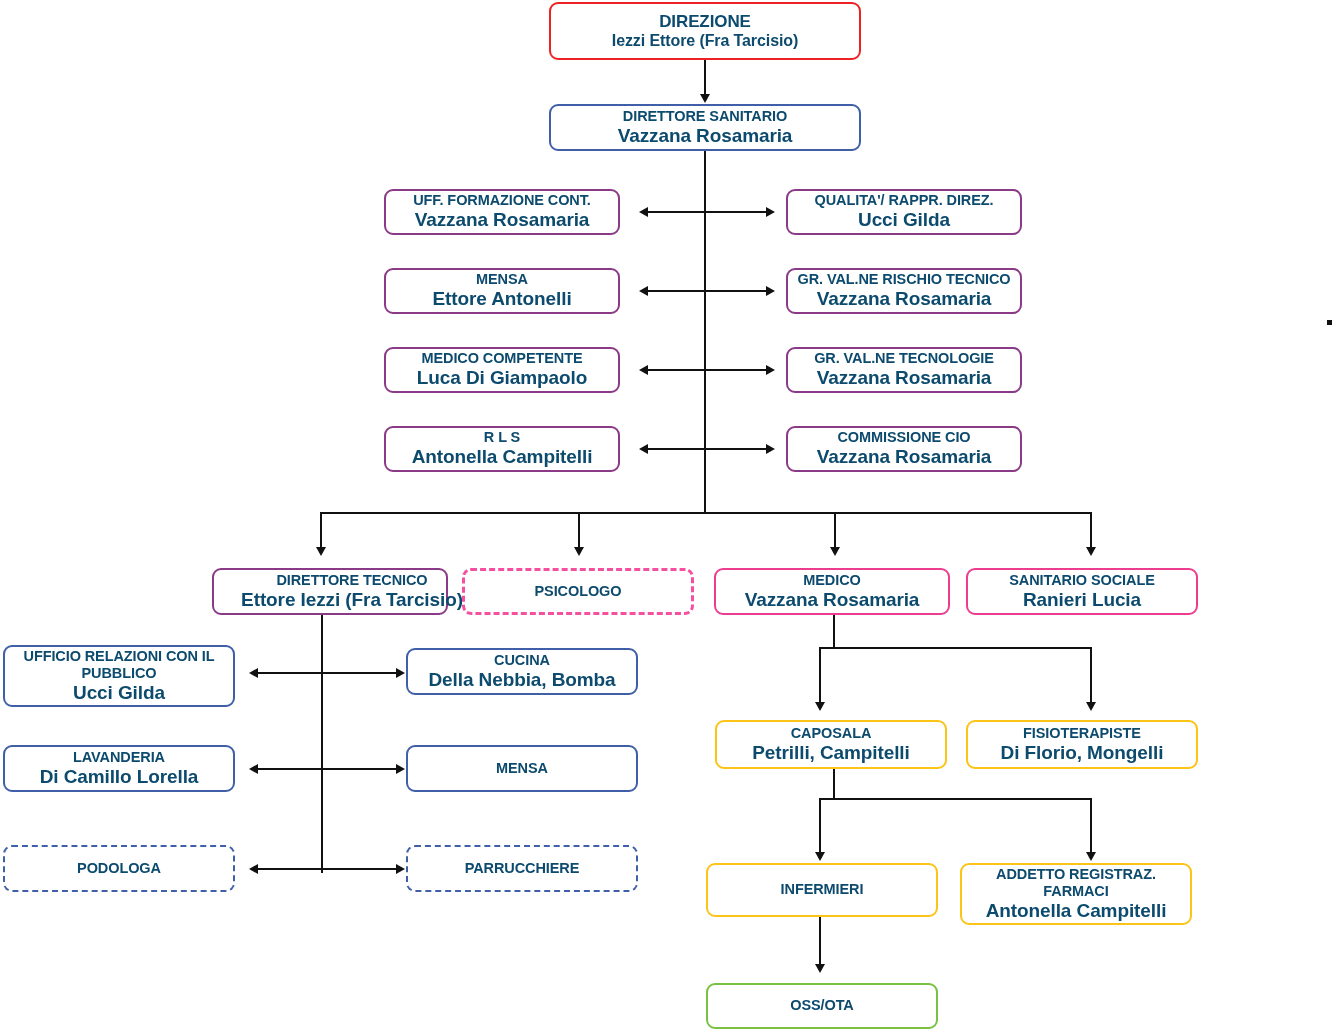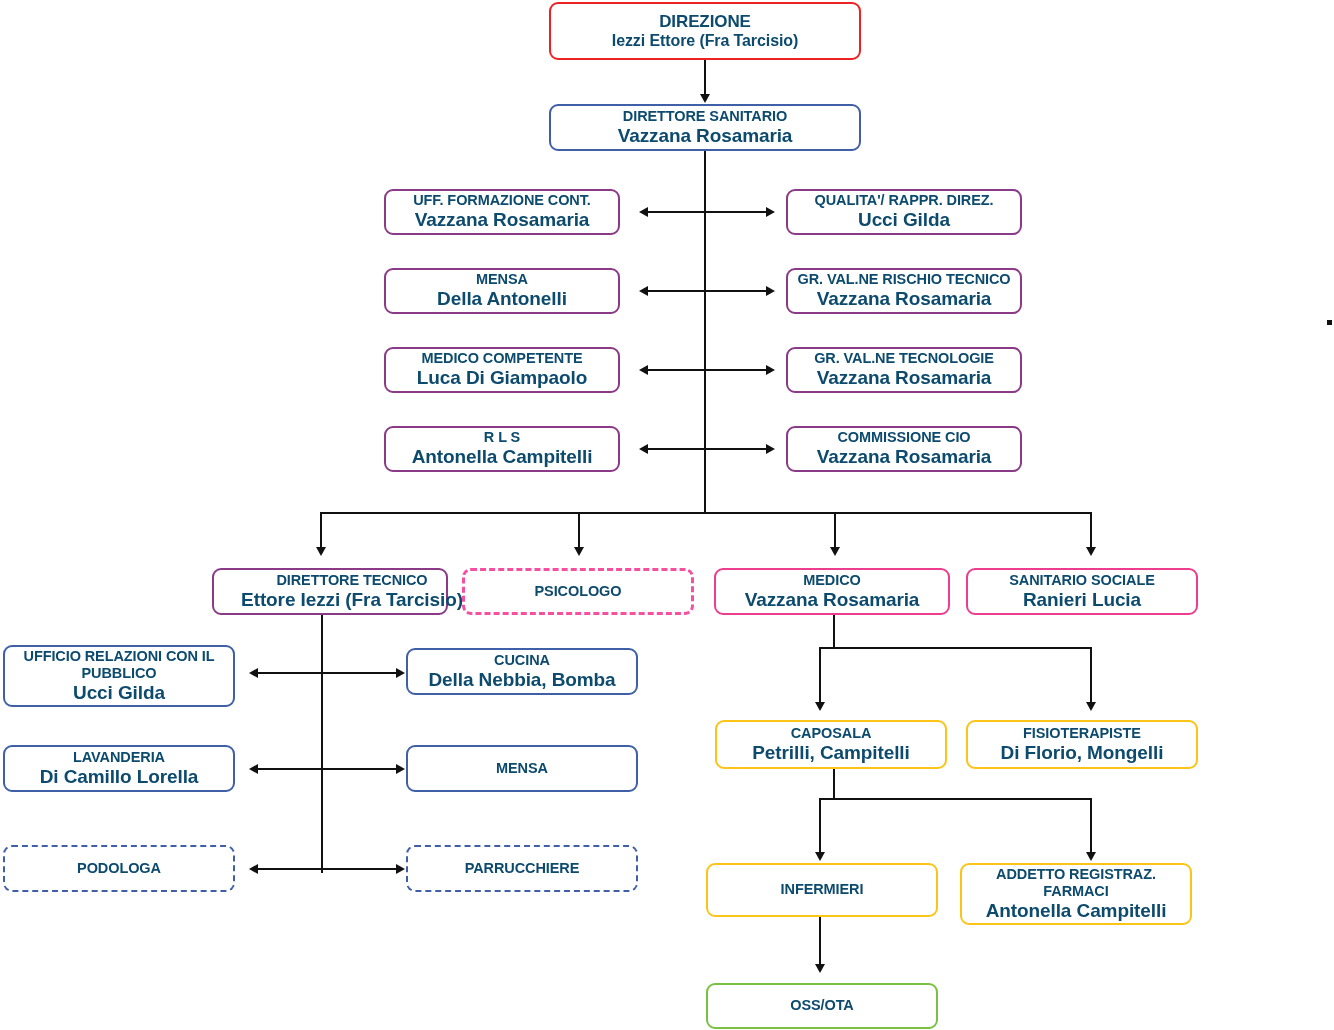--- a/index.html
+++ b/index.html
@@ -178,21 +178,21 @@
     <span class="t2">Vazzana Rosamaria</span>
   </div>
 
   <div class="node b-purple" style="left:786px; top:189px; width:236px; height:46px;">
     <span class="t1">QUALITA'/ RAPPR. DIREZ.</span>
     <span class="t2">Ucci Gilda</span>
   </div>
 
   <div class="node b-purple" style="left:384px; top:268px; width:236px; height:46px;">
     <span class="t1">MENSA</span>
-    <span class="t2">Della Antonelli</span>
+    <span class="t2">Ettore Antonelli</span>
   </div>
 
   <div class="node b-purple" style="left:786px; top:268px; width:236px; height:46px;">
     <span class="t1">GR. VAL.NE RISCHIO TECNICO</span>
     <span class="t2">Vazzana Rosamaria</span>
   </div>
 
   <div class="node b-purple" style="left:384px; top:347px; width:236px; height:46px;">
     <span class="t1">MEDICO COMPETENTE</span>
     <span class="t2">Luca Di Giampaolo</span>

